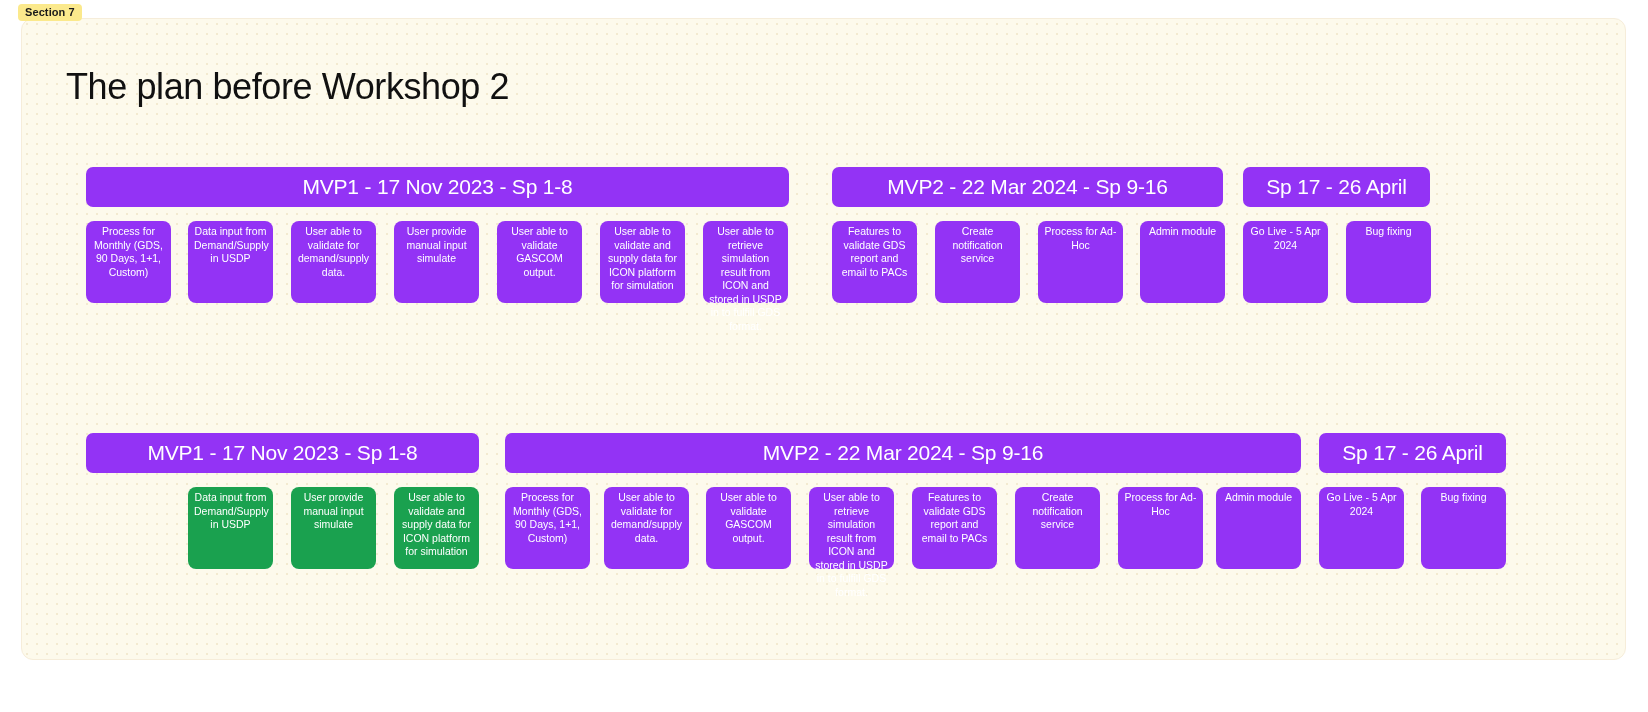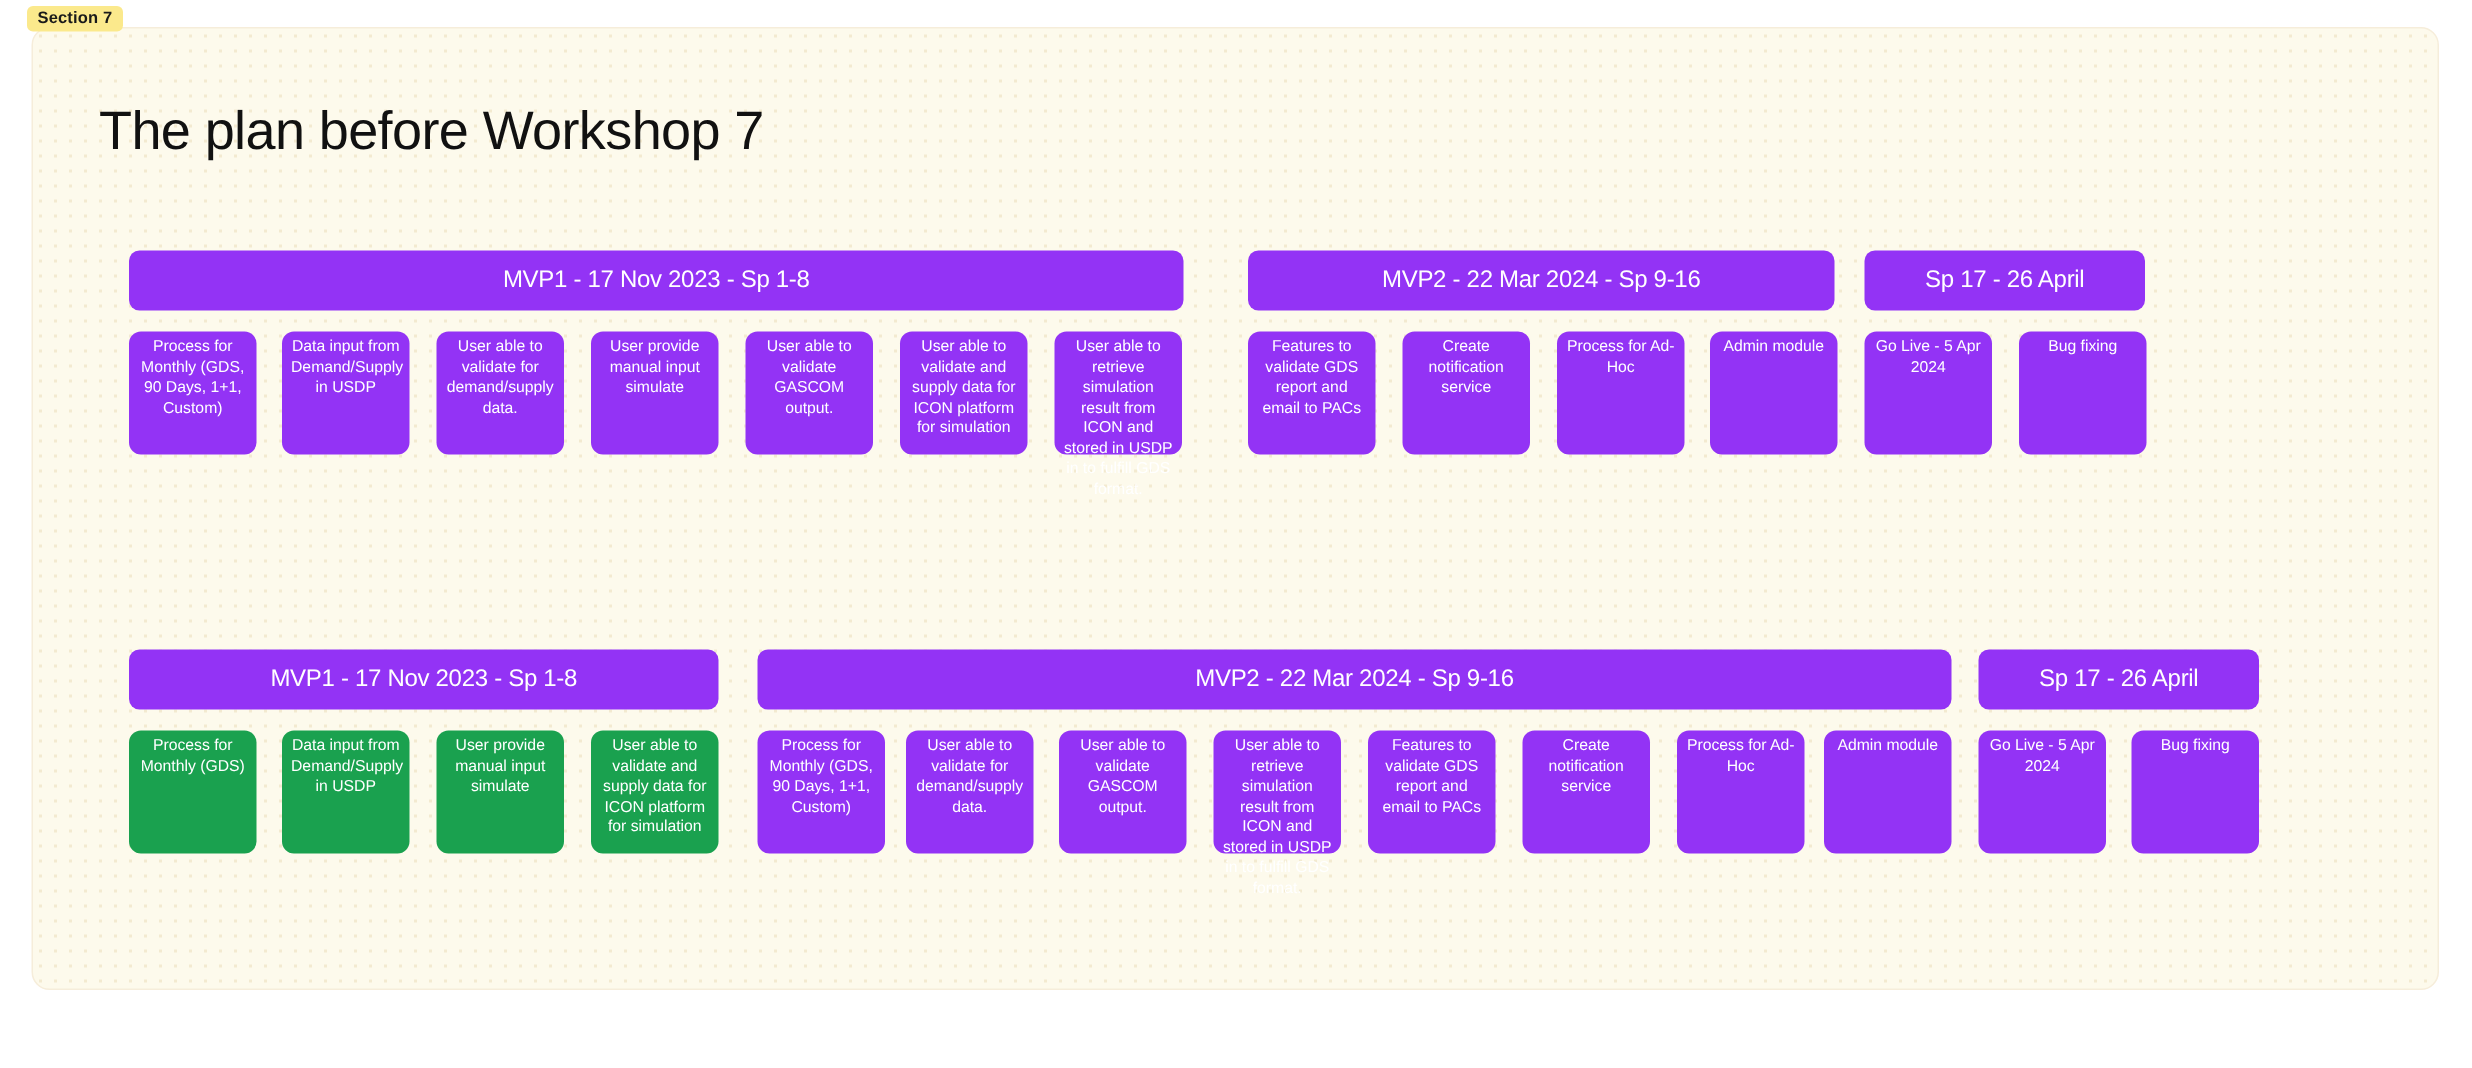--- a/index.html
+++ b/index.html
@@ -66,21 +66,21 @@
   .plan-title.t1 { top: 47px; }
   .plan-title.t2 { top: 312px; }
 
   
   .phase-bar {
     position: absolute;
     height: 40px;
     background: #9333f5;
     border-radius: 7px;
     color: #ffffff;
-    font-size: 16px;
+    font-size: 21px;
     display: flex;
     align-items: center;
     justify-content: center;
     box-sizing: border-box;
     white-space: nowrap;
     letter-spacing: -0.2px;
   }
 
   
   .card {
@@ -100,21 +100,21 @@
   .card.green  { background: #1aa14f; }
   .card span { display: block; width: 100%; }
 </style>
 </head>
 <body>
 
 <div class="section-tag">Section 7</div>
 
 <div class="board">
   <div class="board-inner" id="board-inner">
-    <div class="plan-title t1">The plan before Workshop 7</div>
+    <div class="plan-title t1">The plan before Workshop 2</div>
   <div class="phase-bar" style="left: 64px; top: 148px; width: 703px;">MVP1 - 17 Nov 2023 - Sp 1-8</div>
       <div class="phase-bar" style="left: 810px; top: 148px; width: 391px;">MVP2 - 22 Mar 2024 - Sp 9-16</div>
       <div class="phase-bar" style="left: 1221px; top: 148px; width: 187px;">Sp 17 - 26 April</div>
       <div class="card purple" style="left: 64px; top: 202px; width: 85px;">
         <span>Process for Monthly (GDS, 90 Days, 1+1, Custom)</span>
       </div>
       <div class="card purple" style="left: 166px; top: 202px; width: 85px;">
         <span>Data input from Demand/Supply in USDP</span>
       </div>
       <div class="card purple" style="left: 269px; top: 202px; width: 85px;">
@@ -146,23 +146,20 @@
       </div>
       <div class="card purple" style="left: 1221px; top: 202px; width: 85px;">
         <span>Go Live - 5 Apr 2024</span>
       </div>
       <div class="card purple" style="left: 1324px; top: 202px; width: 85px;">
         <span>Bug fixing</span>
       </div>
       <div class="phase-bar" style="left: 64px; top: 414px; width: 393px;">MVP1 - 17 Nov 2023 - Sp 1-8</div>
       <div class="phase-bar" style="left: 483px; top: 414px; width: 796px;">MVP2 - 22 Mar 2024 - Sp 9-16</div>
       <div class="phase-bar" style="left: 1297px; top: 414px; width: 187px;">Sp 17 - 26 April</div>
-      <div class="card green" style="left: 64px; top: 468px; width: 85px;">
-        <span>Process for Monthly (GDS)</span>
-      </div>
       <div class="card green" style="left: 166px; top: 468px; width: 85px;">
         <span>Data input from Demand/Supply in USDP</span>
       </div>
       <div class="card green" style="left: 269px; top: 468px; width: 85px;">
         <span>User provide manual input simulate</span>
       </div>
       <div class="card green" style="left: 372px; top: 468px; width: 85px;">
         <span>User able to validate and supply data for ICON platform for simulation</span>
       </div>
       <div class="card purple" style="left: 483px; top: 468px; width: 85px;">

